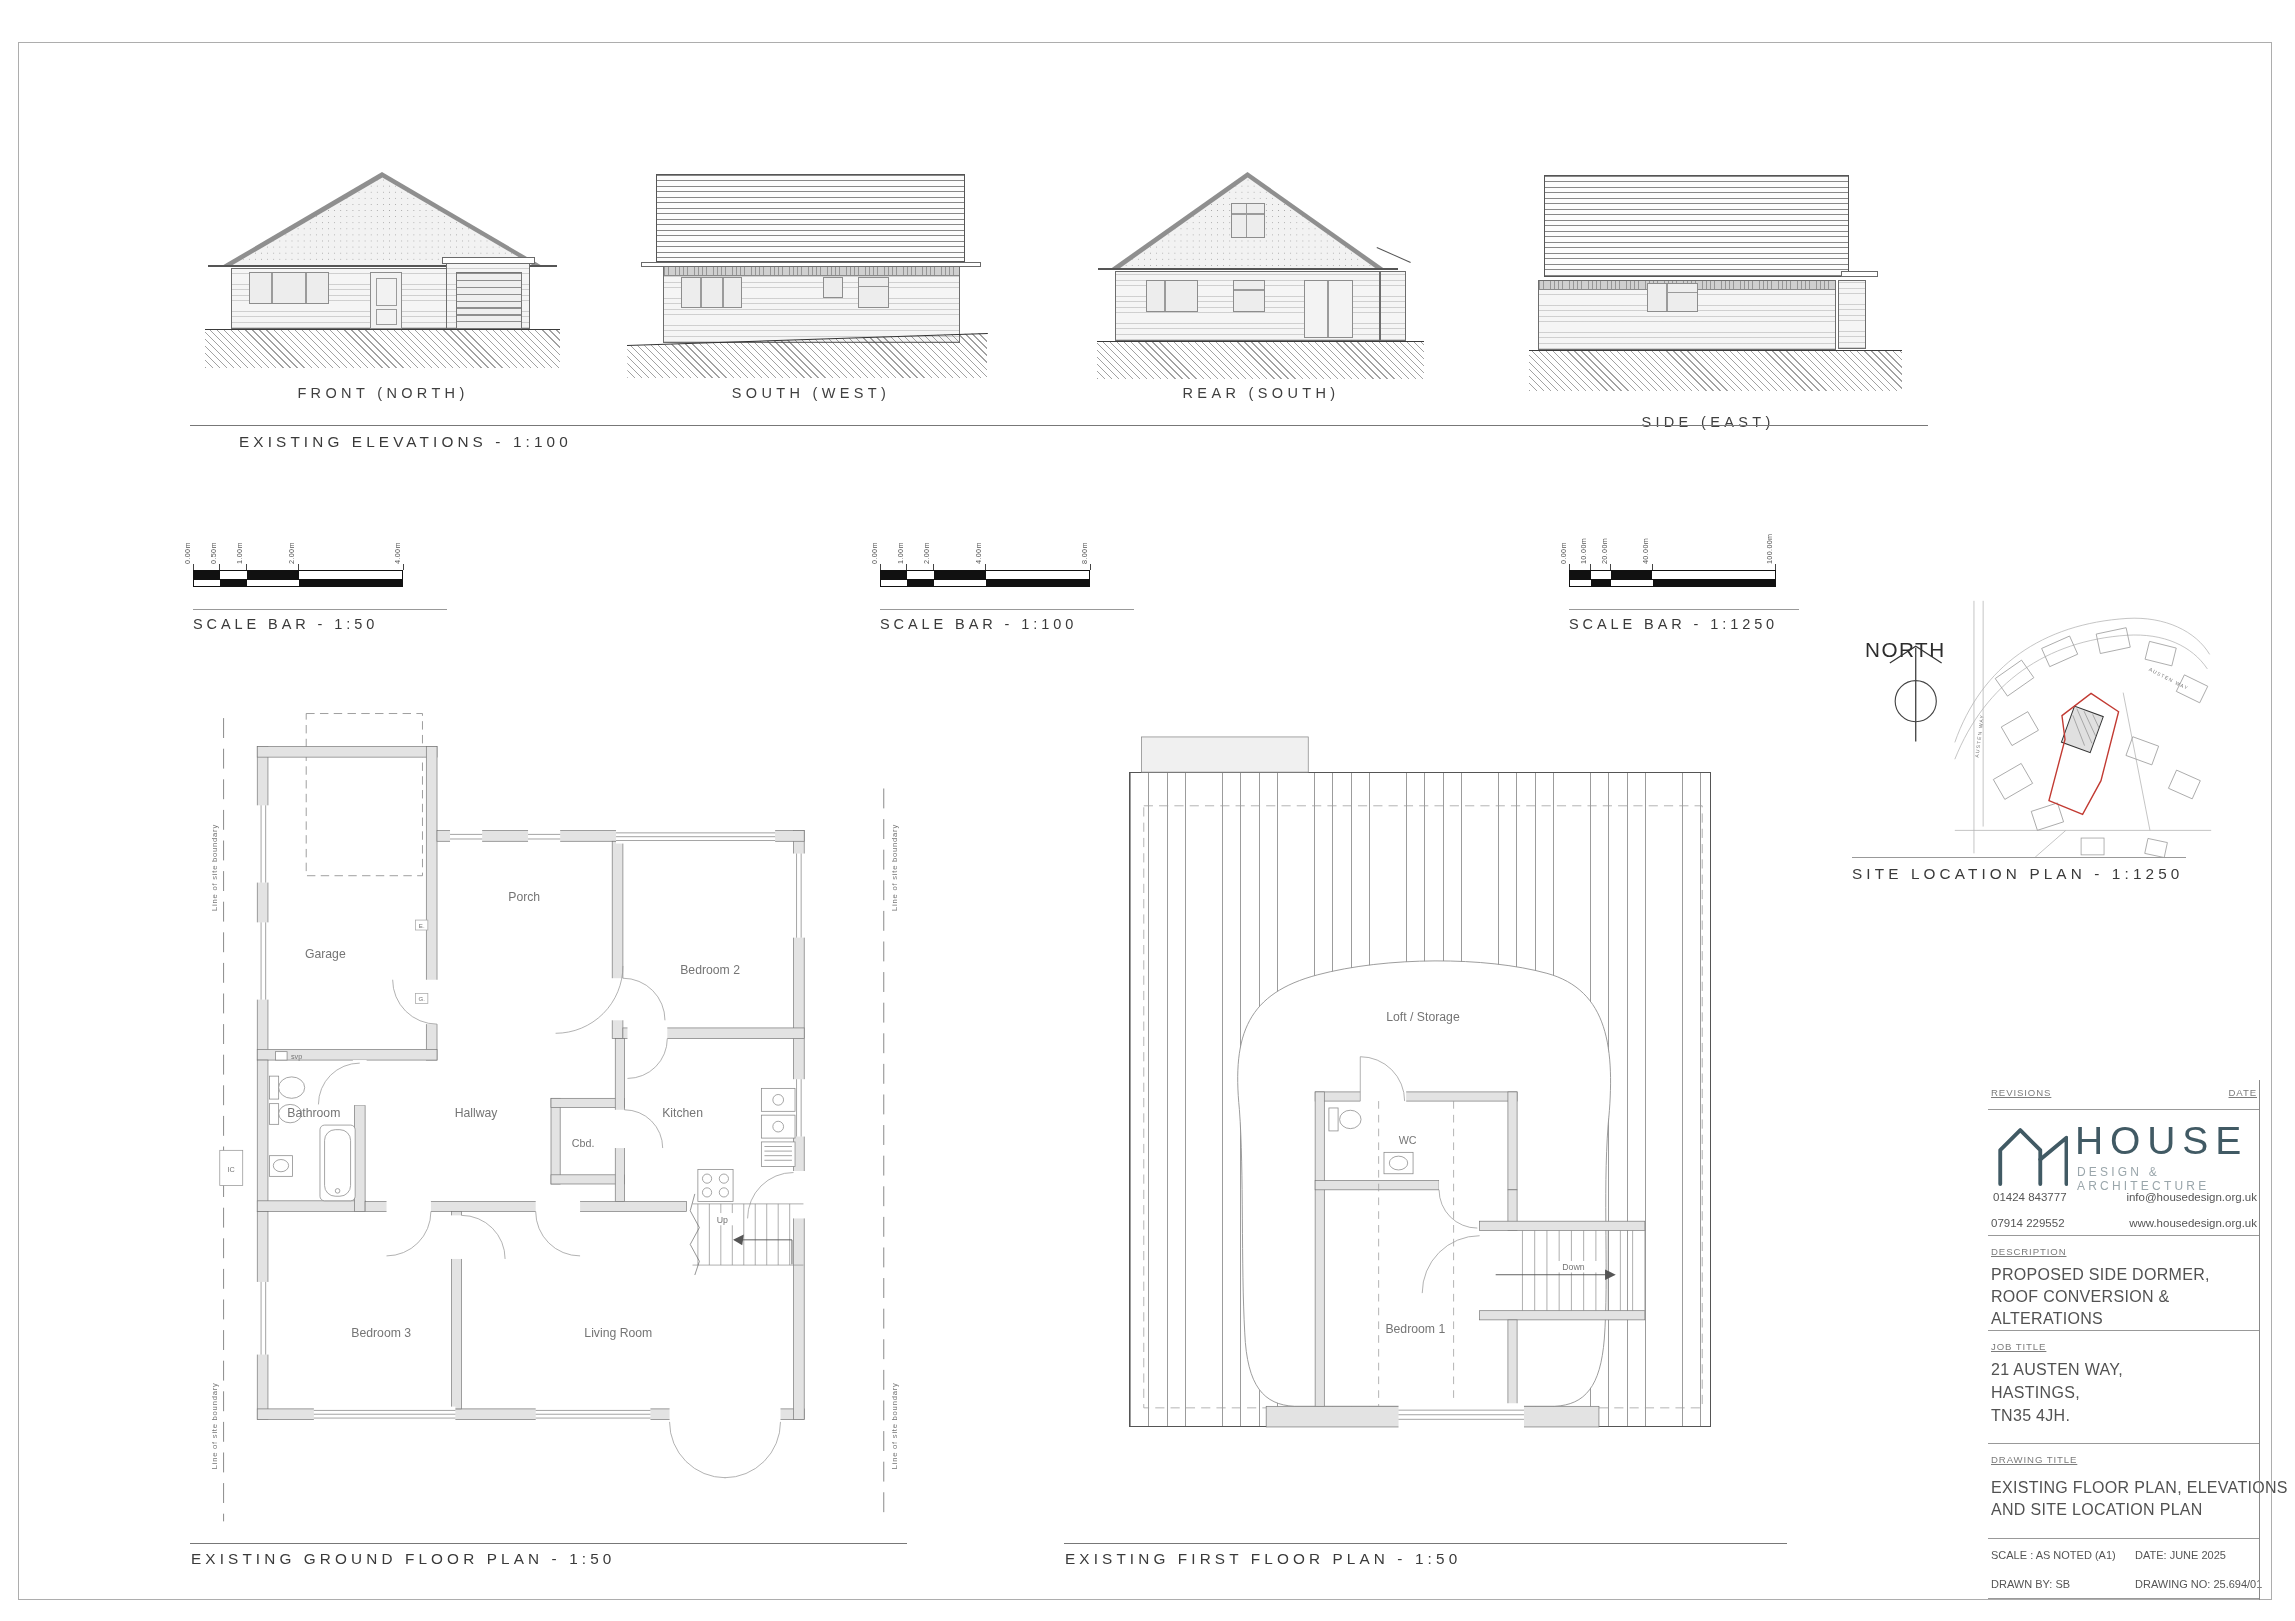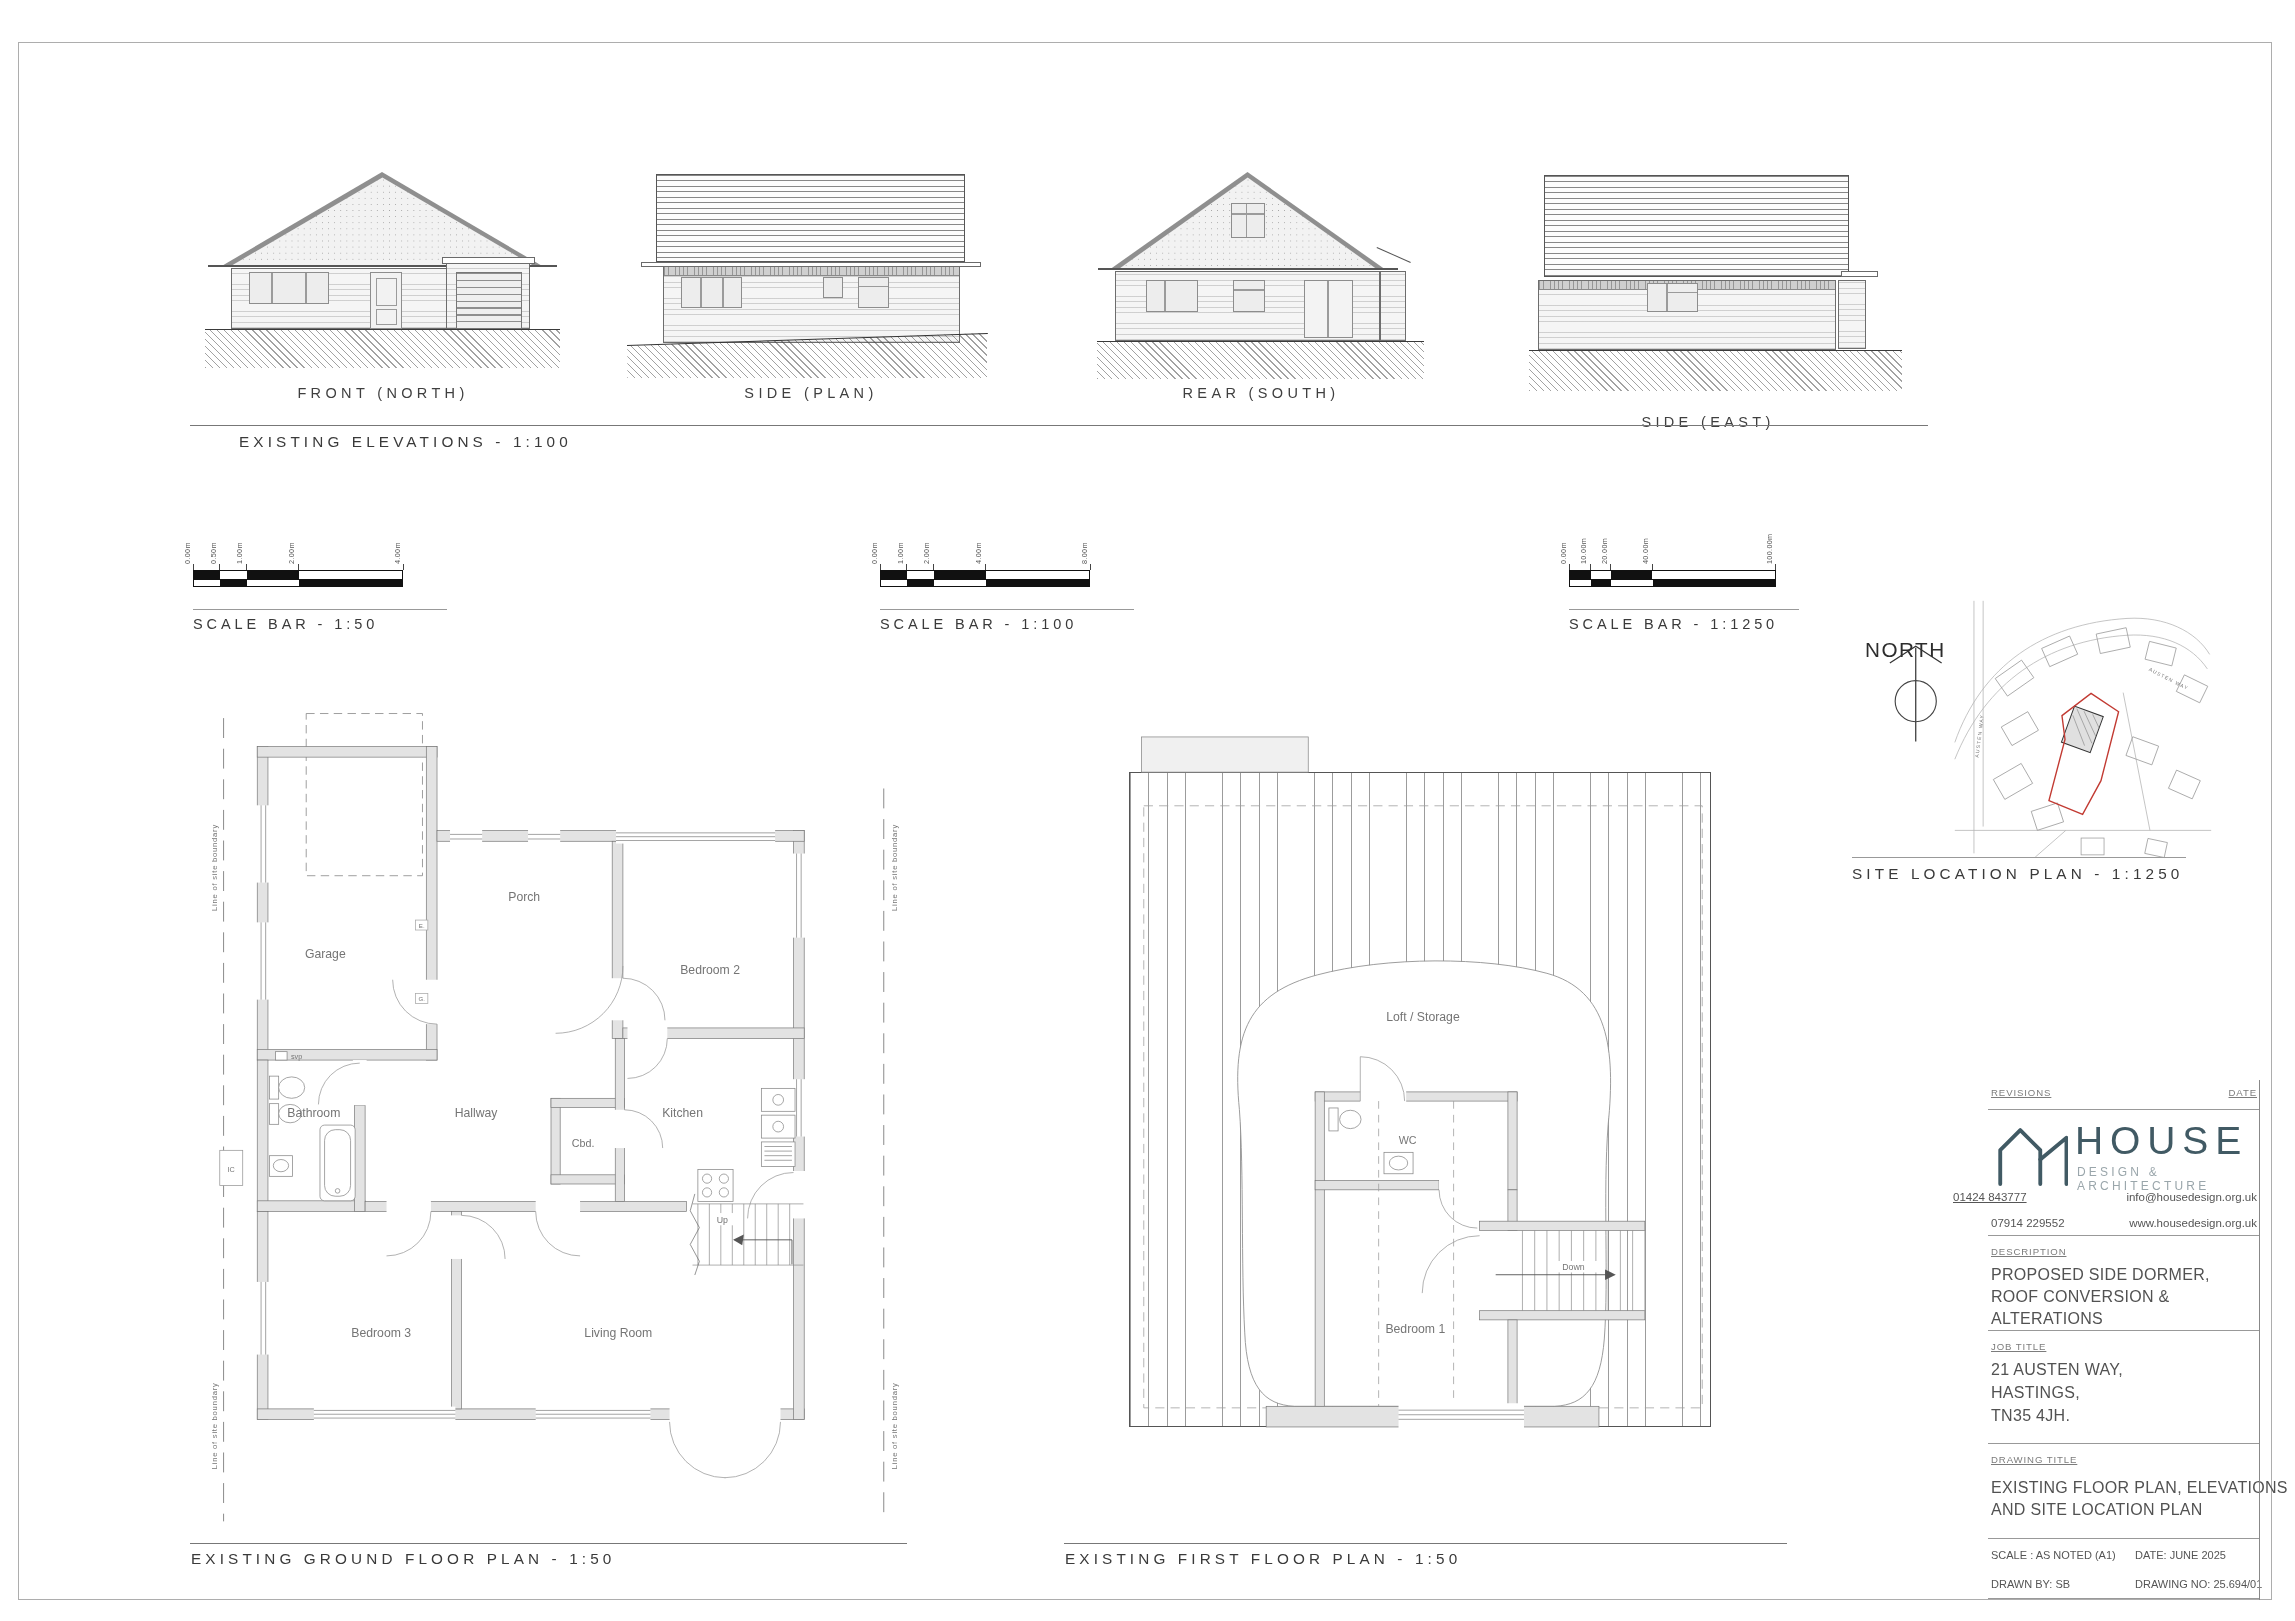--- a/index.html
+++ b/index.html
@@ -112,21 +112,21 @@
     </div>
     <div class="abs bricks" style="left:300px;top:108px;width:27.5px;height:69px;"></div>
     <div class="win" style="left:109px;top:111px;width:51px;height:29px;">
       <div class="mull" style="left:18.4px;"></div>
         <div class="hbar" style="top:7.7px;left:20px;"></div>
     </div>
     <div class="abs hatch gtop" style="left:-9.2px;top:178px;width:373px;height:40px;"></div>
   </div>
 
   <div class="cap" style="left:383px;top:385px;">FRONT (NORTH)</div>
-  <div class="cap" style="left:811px;top:385px;">SIDE (PLAN)</div>
+  <div class="cap" style="left:811px;top:385px;">SOUTH (WEST)</div>
   <div class="cap" style="left:1261px;top:385px;">REAR (SOUTH)</div>
   <div class="cap" style="left:1708px;top:385px;margin-top:29px;">SIDE (EAST)</div>
 
   <div class="rule" style="left:190px;top:425px;width:1738px;"></div>
   <div class="sec-title" style="left:204px;top:433px;margin-left:35px;">EXISTING ELEVATIONS - 1:100</div>
 
   <div class="abs" style="left:193px;top:536px;width:264px;height:99px;">
     <div class="sb-lab" style="left:-1.5px;top:19px;">0.00m</div>
     <div class="sb-lab" style="left:24.5px;top:19px;">0.50m</div>
     <div class="sb-lab" style="left:51px;top:19px;">1.00m</div>
@@ -483,21 +483,21 @@
   <div class="thinrule" style="left:1988px;top:1109px;width:271px;"></div>
 
   <svg class="abs" style="left:1991px;top:1119px;" width="77" height="70" viewBox="0 0 100 90">
     <g fill="none" stroke="#415a64" stroke-width="5" stroke-linejoin="round" stroke-linecap="round">
       <path d="M12,84 L12,40 L38,14 L64,40 L64,84"></path>
       <path d="M64,52 L98,24 L98,84"></path>
     </g>
   </svg>
   <div class="brand" style="left:2075px;top:1119px;">HOUSE</div>
   <div class="brand-sub" style="left:2077px;top:1165px;">DESIGN &amp; ARCHITECTURE</div>
-  <div class="tb-sm" style="left:1953px;top:1191px;text-decoration:underline;">01424 843777</div>
+  <div class="tb-sm" style="left:1993px;top:1191px;">01424 843777</div>
   <div class="tb-sm" style="left:2066px;top:1191px;width:191px;text-align:right;">info@housedesign.org.uk</div>
   <div class="tb-sm" style="left:1991px;top:1217px;">07914 229552</div>
   <div class="tb-sm" style="left:2066px;top:1217px;width:191px;text-align:right;">www.housedesign.org.uk</div>
   <div class="thinrule" style="left:1988px;top:1235px;width:271px;"></div>
 
   <div class="tb-lab" style="left:1991px;top:1246px;">DESCRIPTION</div>
   <div class="tb-val" style="left:1991px;top:1264px;width:264px;">PROPOSED SIDE DORMER, ROOF CONVERSION &amp; ALTERATIONS</div>
   <div class="thinrule" style="left:1988px;top:1330px;width:271px;"></div>
 
   <div class="tb-lab" style="left:1991px;top:1341px;">JOB TITLE</div>

